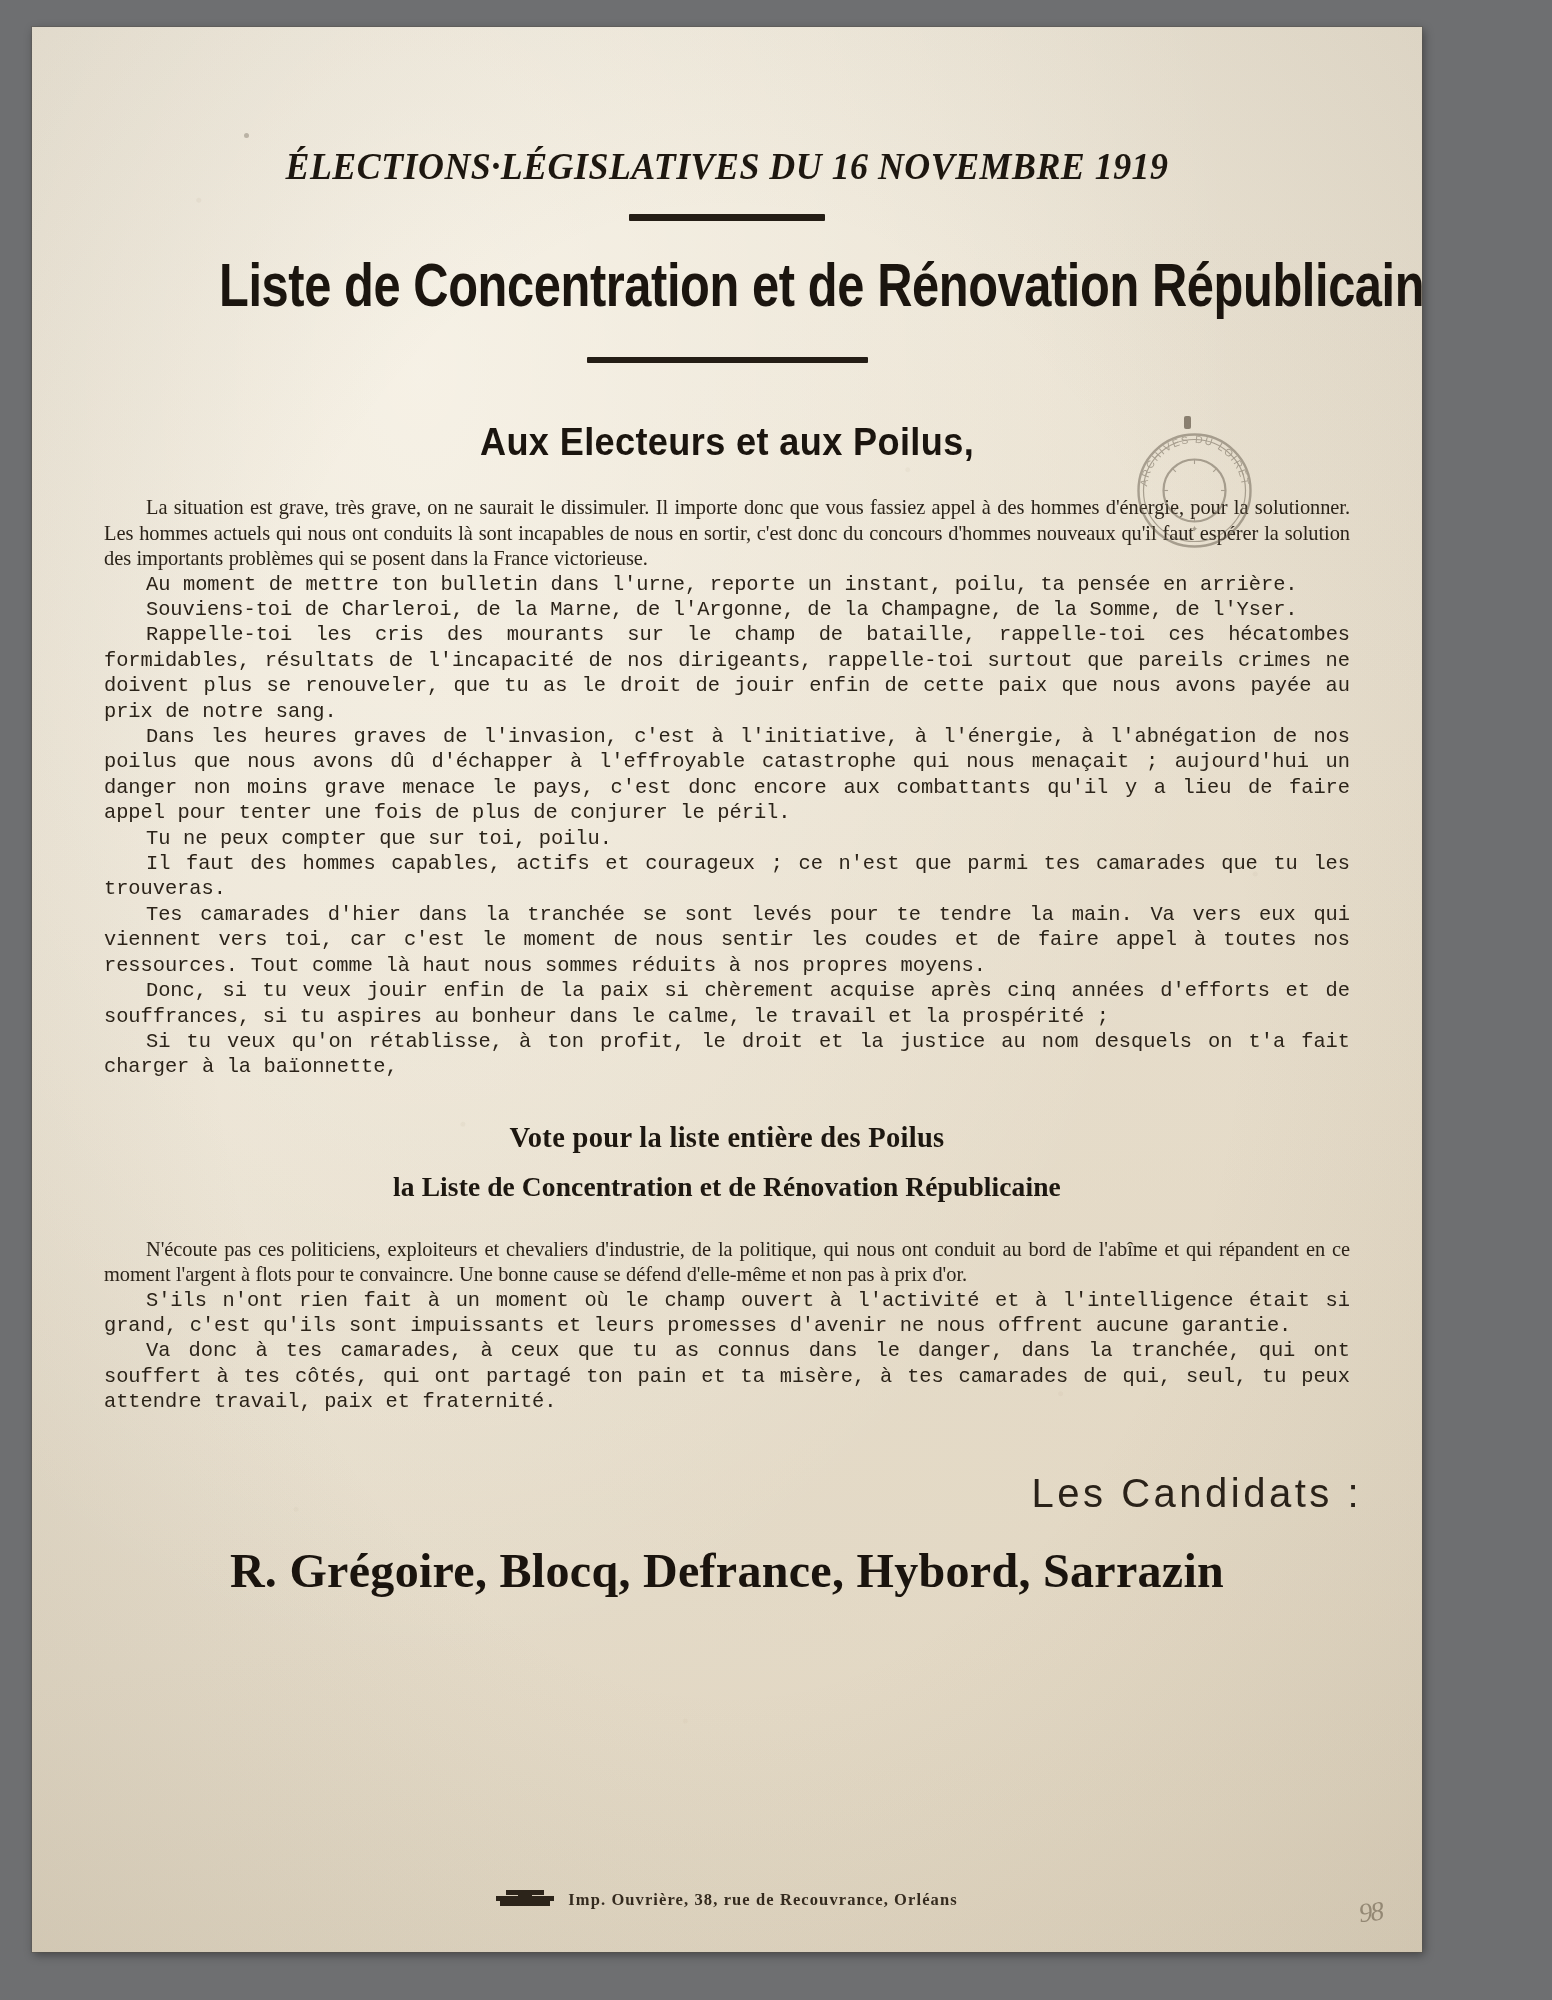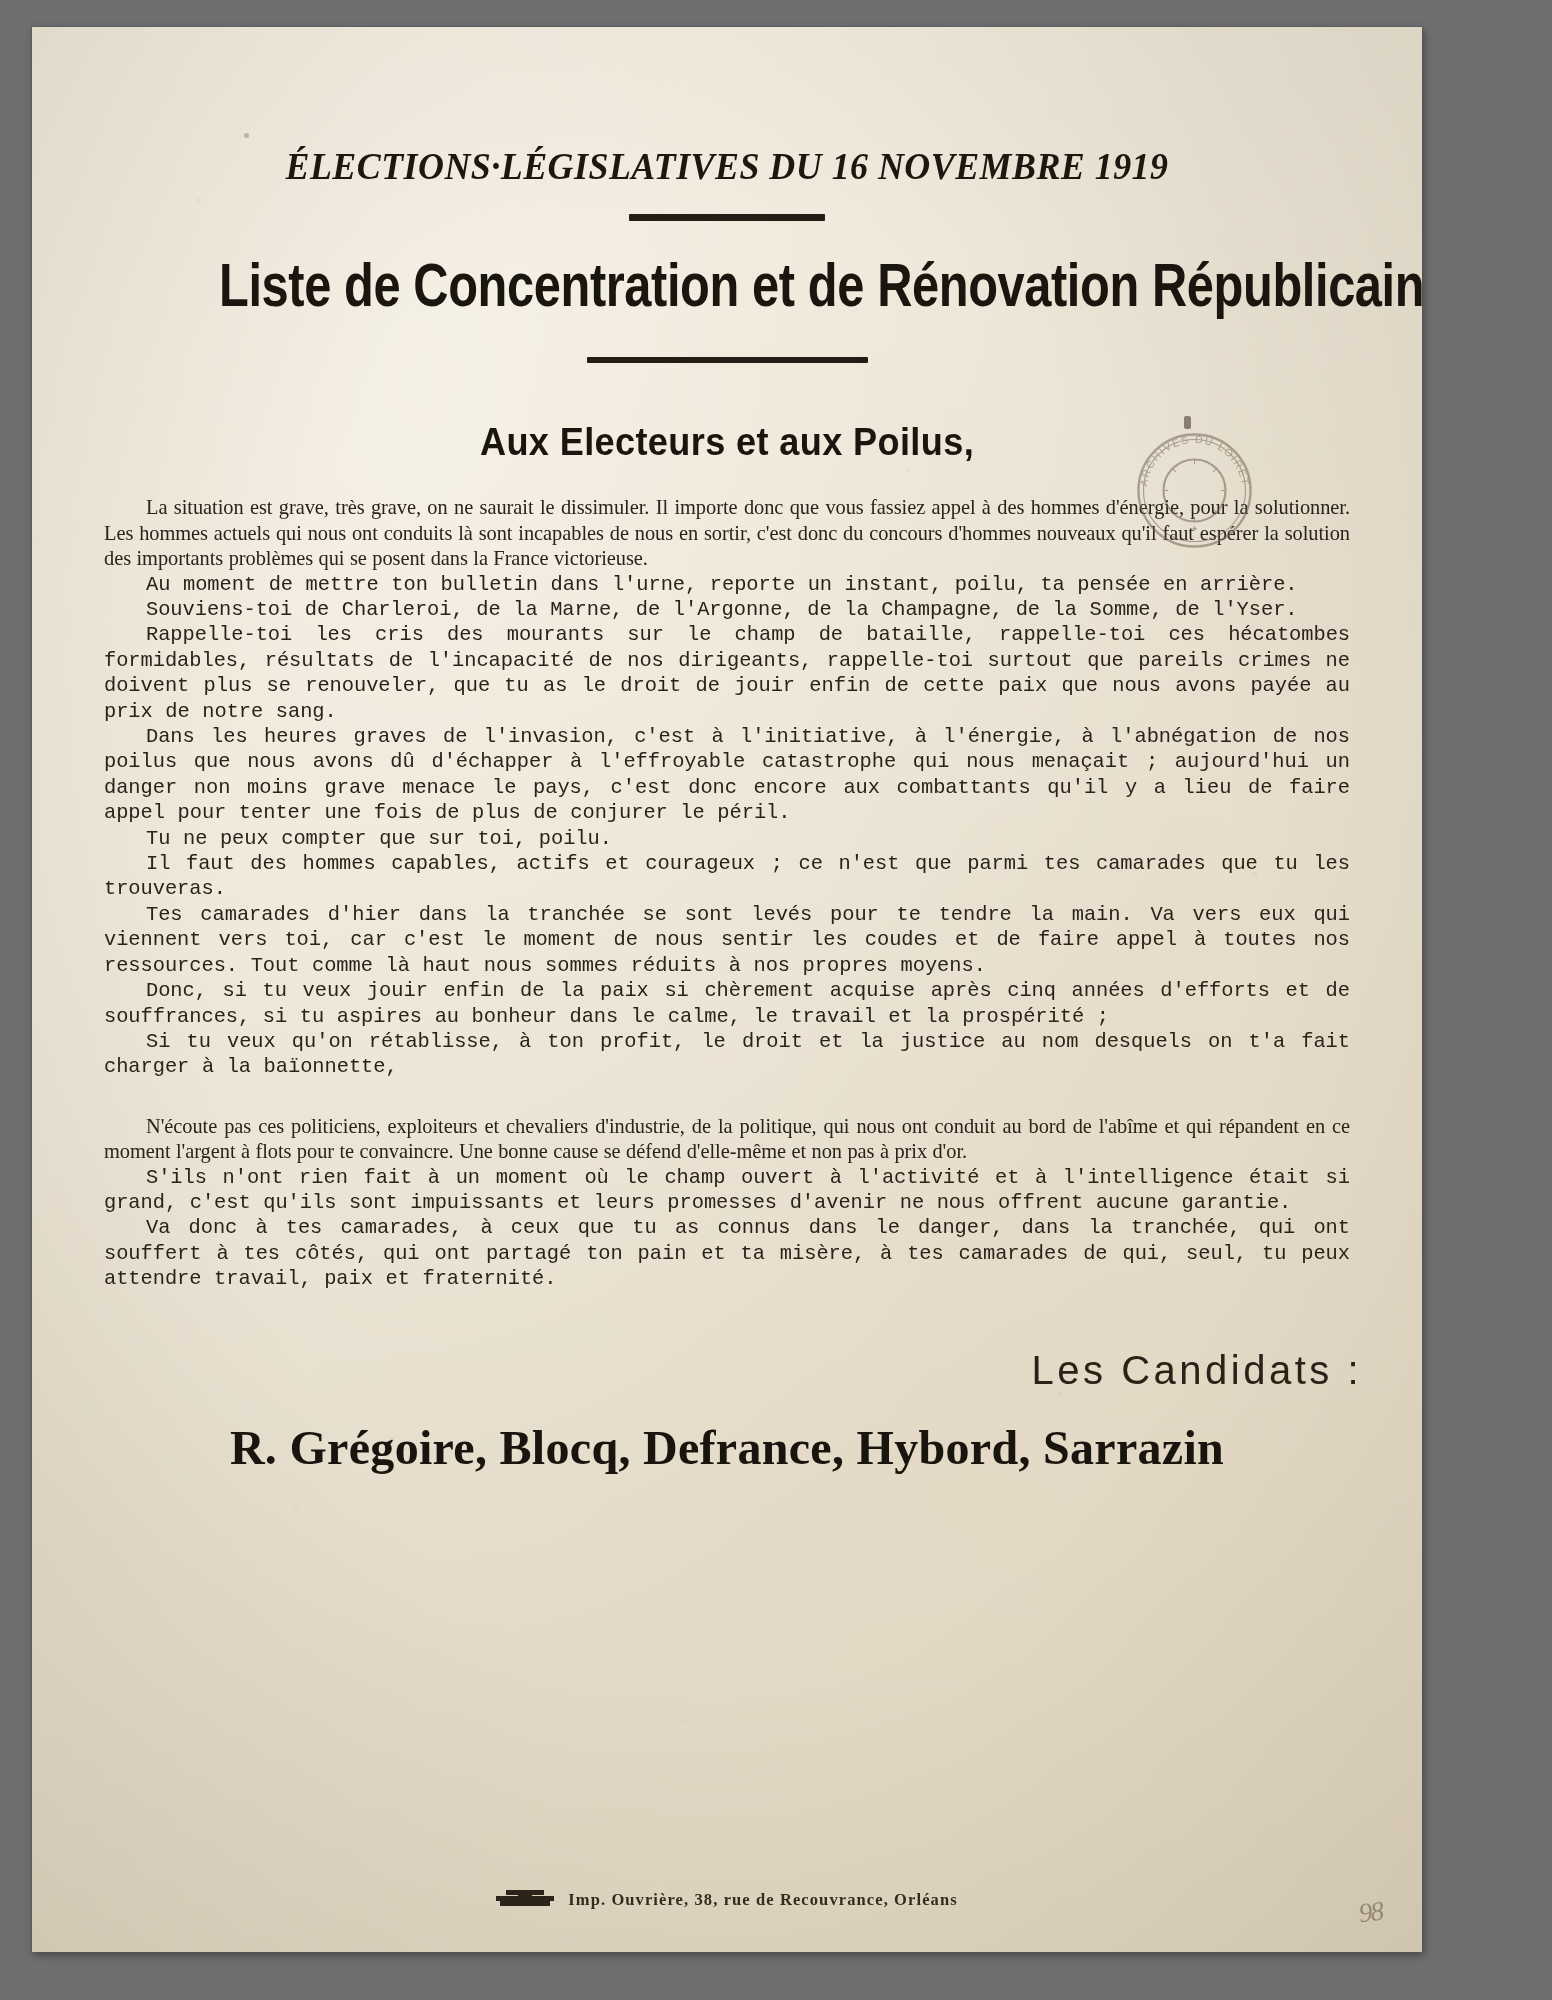--- a/index.html
+++ b/index.html
@@ -306,20 +306,24 @@
         <p class="para">Souviens-toi de Charleroi, de la Marne, de l'Argonne, de la Champagne, de la Somme, de l'Yser.</p>
         <p class="para">Rappelle-toi les cris des mourants sur le champ de bataille, rappelle-toi ces hécatombes formidables, résultats de l'incapacité de nos dirigeants, rappelle-toi surtout que pareils crimes ne doivent plus se renouveler, que tu as le droit de jouir enfin de cette paix que nous avons payée au prix de notre sang.</p>
         <p class="para">Dans les heures graves de l'invasion, c'est à l'initiative, à l'énergie, à l'abnégation de nos poilus que nous avons dû d'échapper à l'effroyable catastrophe qui nous menaçait ; aujourd'hui un danger non moins grave menace le pays, c'est donc encore aux combattants qu'il y a lieu de faire appel pour tenter une fois de plus de conjurer le péril.</p>
         <p class="para">Tu ne peux compter que sur toi, poilu.</p>
         <p class="para">Il faut des hommes capables, actifs et courageux ; ce n'est que parmi tes camarades que tu les trouveras.</p>
         <p class="para">Tes camarades d'hier dans la tranchée se sont levés pour te tendre la main. Va vers eux qui viennent vers toi, car c'est le moment de nous sentir les coudes et de faire appel à toutes nos ressources. Tout comme là haut nous sommes réduits à nos propres moyens.</p>
         <p class="para">Donc, si tu veux jouir enfin de la paix si chèrement acquise après cinq années d'efforts et de souffrances, si tu aspires au bonheur dans le calme, le travail et la prospérité ;</p>
         <p class="para">Si tu veux qu'on rétablisse, à ton profit, le droit et la justice au nom desquels on t'a fait charger à la baïonnette,</p>
       </div>
 
+      <div class="vote-call">
+        <div class="vote-line1">Vote pour la liste entière des Poilus</div>
+        <div class="vote-line2">la Liste de Concentration et de Rénovation Républicaine</div>
+      </div>
 
       <div class="body-block body-block-2">
         <p class="para">N'écoute pas ces politiciens, exploiteurs et chevaliers d'industrie, de la politique, qui nous ont conduit au bord de l'abîme et qui répandent en ce moment l'argent à flots pour te convaincre. Une bonne cause se défend d'elle-même et non pas à prix d'or.</p>
         <p class="para">S'ils n'ont rien fait à un moment où le champ ouvert à l'activité et à l'intelligence était si grand, c'est qu'ils sont impuissants et leurs promesses d'avenir ne nous offrent aucune garantie.</p>
         <p class="para">Va donc à tes camarades, à ceux que tu as connus dans le danger, dans la tranchée, qui ont souffert à tes côtés, qui ont partagé ton pain et ta misère, à tes camarades de qui, seul, tu peux attendre travail, paix et fraternité.</p>
       </div>
 
       <div class="candidates-label">Les Candidats :</div>
       <div class="candidates-names">R. Grégoire, Blocq, Defrance, Hybord, Sarrazin</div>
 

